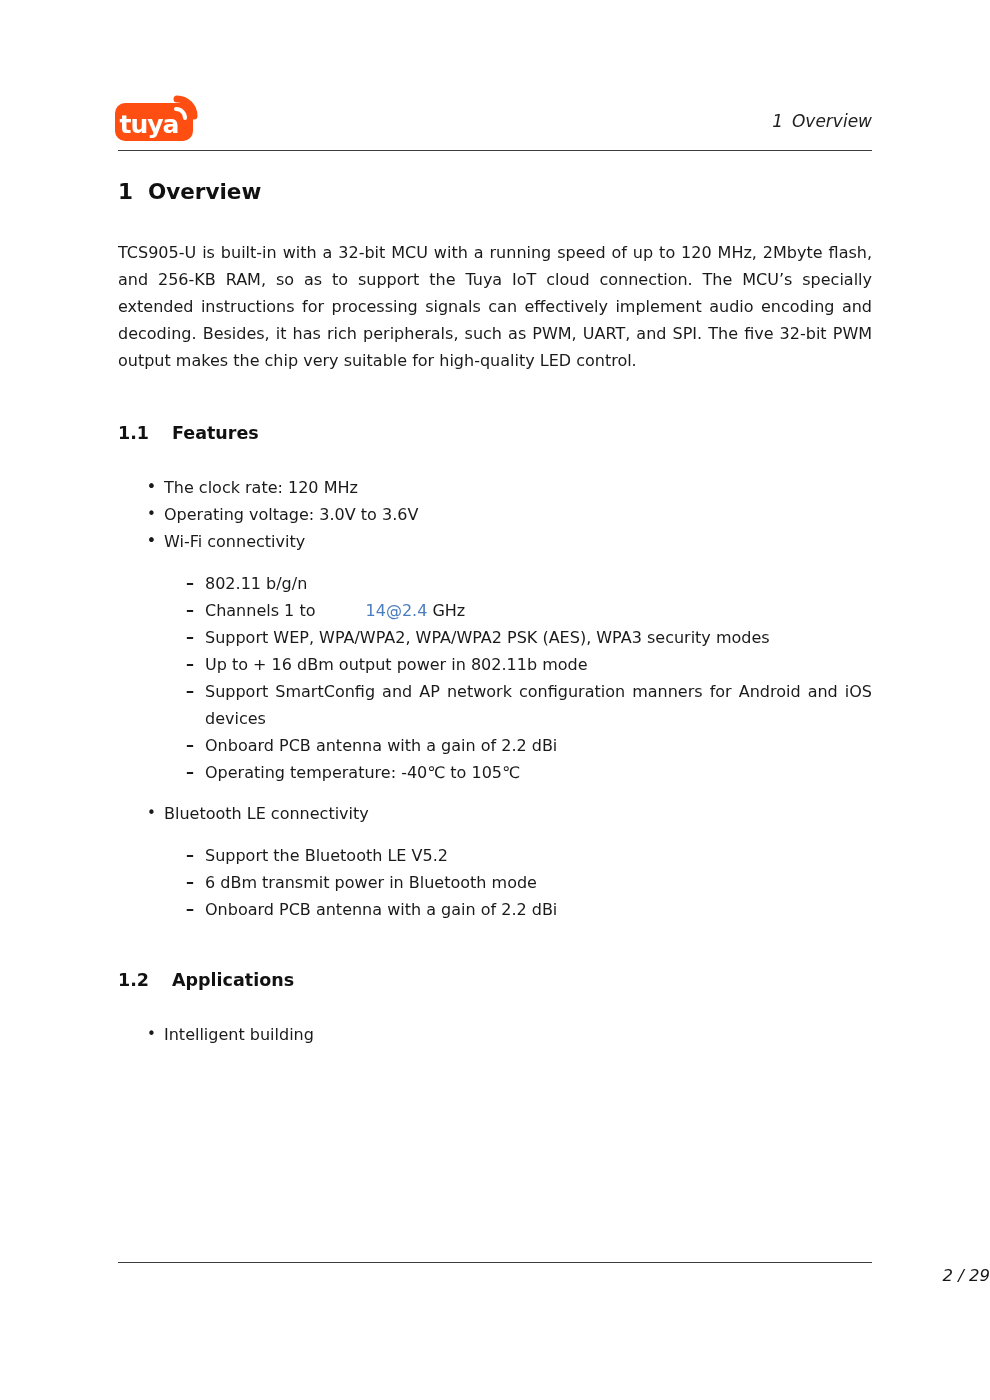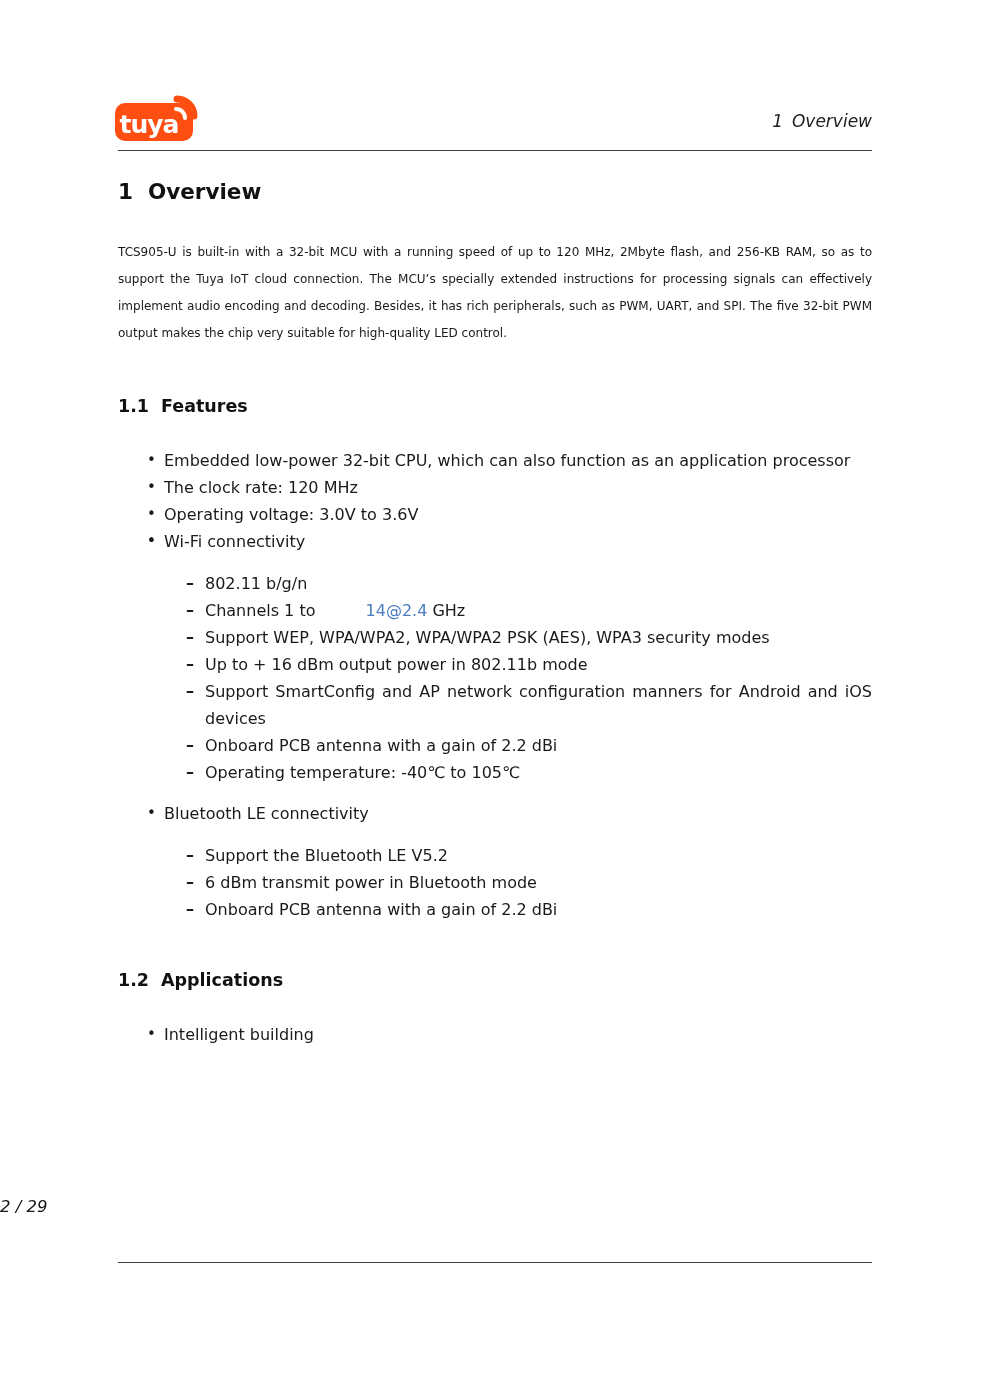--- a/index.html
+++ b/index.html
@@ -24,24 +24,24 @@
   }
   
   .content{position:absolute;left:118px;right:118px;top:151px;}
   h1.sec{
     margin:27px 0 0 0;font-size:21.5px;line-height:27px;font-weight:bold;color:#111;
   }
   h1.sec .num{margin-right:15px;}
   h2.sub{
     margin:48px 0 0 0;font-size:17.5px;line-height:22px;font-weight:bold;color:#111;
   }
-  h2.sub .num{margin-right:12px;}
+  h2.sub .num{margin-right:23px;}
   h2.sub.apps{margin-top:46px;}
   p.body{
-    margin:34px 0 0 0;font-size:12px;line-height:27px;text-align:justify;color:#1a1a1a;
+    margin:34px 0 0 0;font-size:16px;line-height:27px;text-align:justify;color:#1a1a1a;
   }
   ul{list-style:none;margin:0;padding:0;}
   ul.lvl1{margin-top:30px;}
   ul.lvl1 > li{
     position:relative;padding-left:46px;font-size:16px;line-height:27px;text-align:justify;
   }
   ul.lvl1 > li > .mk{
     position:absolute;left:29px;top:0;font-size:15px;
   }
   ul.lvl2{margin:15px 0 14px 0;}
@@ -51,22 +51,22 @@
   ul.lvl2 > li > .mk{
     position:absolute;left:22px;top:-1px;font-weight:bold;
   }
   a.doclink{text-decoration:none;margin-left:45px;}
   
   .footer-rule{
     position:absolute;left:118px;right:118px;top:1262px;
     border-top:1px solid #3c3c3c;height:0;
   }
   .footer-page{
-    position:absolute;left:0;right:0;top:1197px;
-    text-align:left;font-style:italic;font-size:16.5px;color:#161616;
+    position:absolute;left:0;right:0;top:1266px;
+    text-align:right;font-style:italic;font-size:16.5px;color:#161616;
   }
 </style>
 </head>
 <body>
 
 <div class="page">
 
   <svg class="logo" viewBox="0 0 92 52" aria-hidden="true">
     <rect x="2" y="10" width="78" height="38" rx="10" fill="#ff4e12"></rect>
     <g>
@@ -89,21 +89,20 @@
 
     <p class="body">TCS905-U is built-in with a 32-bit MCU with a running speed of up to 120 MHz, 2Mbyte flash, and 256-KB RAM, so as to support the Tuya IoT cloud connection. The MCU’s specially extended instructions for processing signals can effectively implement audio encoding and decoding. Besides, it has rich peripherals, such as PWM, UART, and SPI. The five 32-bit PWM output makes the chip very suitable for high-quality LED control.</p>
 
     <h2 class="sub">
       <span class="num">1.1</span><span>Features</span>
     </h2>
 
     <ul class="lvl1">
       <li>
         <span class="mk">•</span>
-        <span>Embedded low-power 32-bit CPU, which can also function as an application processor</span>
       </li>
       <li>
         <span class="mk">•</span>
         <span>The clock rate: 120 MHz</span>
       </li>
       <li>
         <span class="mk">•</span>
         <span>Operating voltage: 3.0V to 3.6V</span>
       </li>
       <li>

